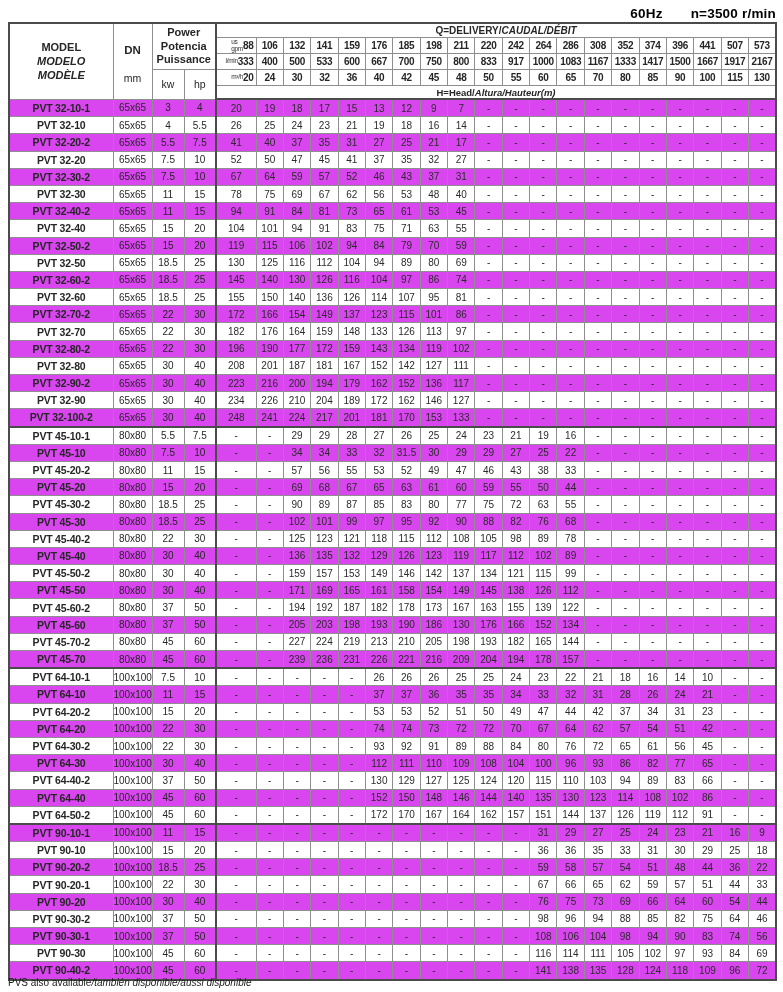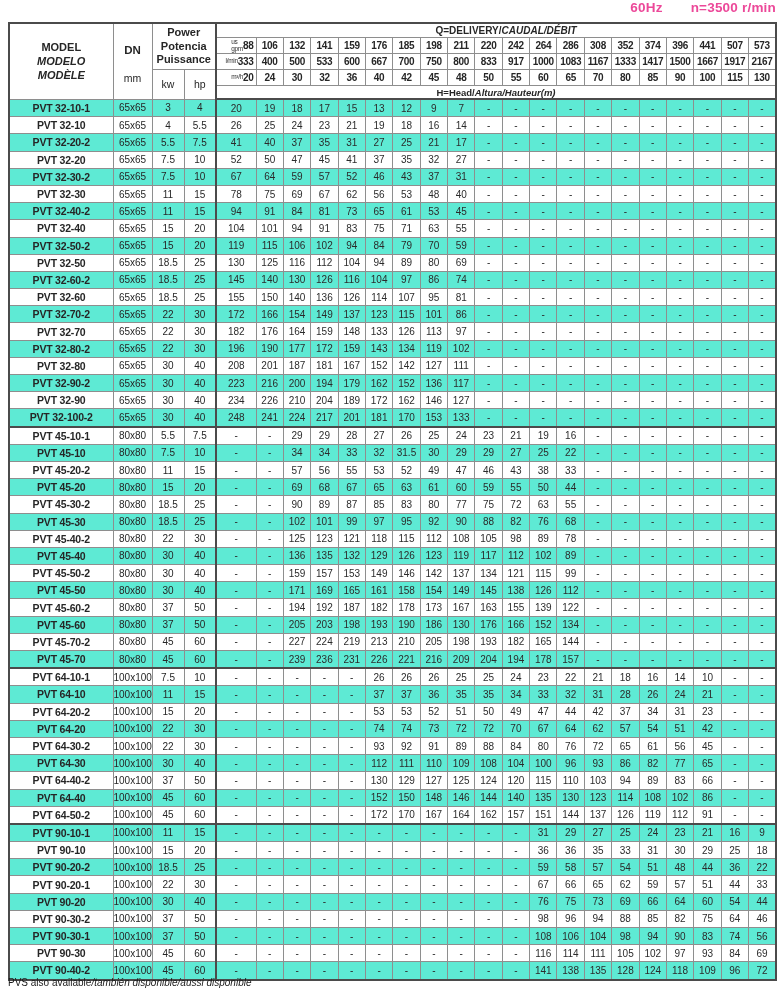--- a/index.html
+++ b/index.html
@@ -3,22 +3,22 @@
 <meta charset="utf-8">
 <style>
   html,body{margin:0;padding:0;}
   body{
     width:783px;height:992px;background:#ffffff;position:relative;
     font-family:"Liberation Sans","DejaVu Sans",sans-serif;color:#1a1a1a;
     overflow:hidden;
   }
   
   .topbar{
-    position:absolute;top:0;right:7px;display:flex;gap:28px;
-    color:#ec4899;font-weight:bold;font-size:13.5px;letter-spacing:.2px;
+    position:absolute;top:6px;right:7px;display:flex;gap:28px;
+    color:#000000;font-weight:bold;font-size:13.5px;letter-spacing:.2px;
   }
   
   table{
     position:absolute;left:8px;top:22px;width:769px;
     border-collapse:collapse;table-layout:fixed;
     border:2px solid #4b4b4b;
   }
   td{
     border:1px solid #8e8e8e;text-align:center;vertical-align:middle;
     padding:0;font-size:10px;color:#262626;overflow:hidden;white-space:nowrap;
@@ -36,21 +36,21 @@
   .q-title .it,.h-title .it{font-style:italic;}
   .h-title{font-weight:bold;font-size:9.5px;height:12px;border-bottom:2px solid #4b4b4b;}
   .row-units td{height:15px;}
   .qv{font-weight:bold;font-size:10px;letter-spacing:-0.3px;}
   .unit-wrap{display:flex;align-items:center;justify-content:flex-end;padding-right:2px;}
   .unit-label{font-size:6.5px;line-height:6.5px;text-align:left;font-weight:normal;color:#333;}
   .unit-label span{display:block;}
   .unit-num{font-weight:bold;font-size:10px;}
   
   #body-rows td{height:16.2px;}
-  tr.odd{background:#5eead4;}
+  tr.odd{background:#d946ef;}
   tr.group-start td{border-top:2px solid #4b4b4b;}
   .model-cell{font-weight:bold;font-size:10.5px;letter-spacing:-0.2px;}
   .dn-cell{font-size:10px;}
   .kw-cell,.hp-cell{font-size:10px;}
   .hv{font-size:10px;color:#2b2b2b;}
   
   .footer{
     position:absolute;left:8px;right:6px;top:977px;
     display:flex;justify-content:space-between;align-items:baseline;
     font-size:10px;font-weight:normal;

